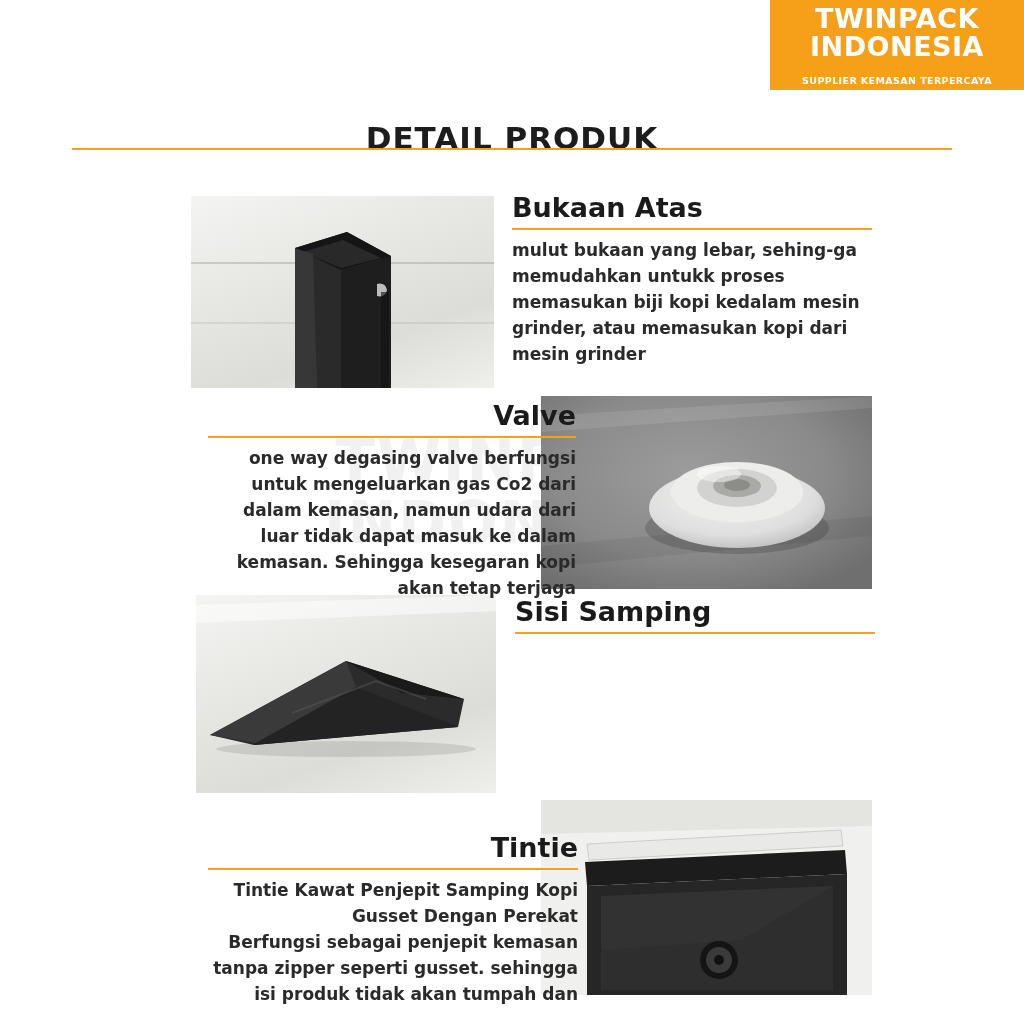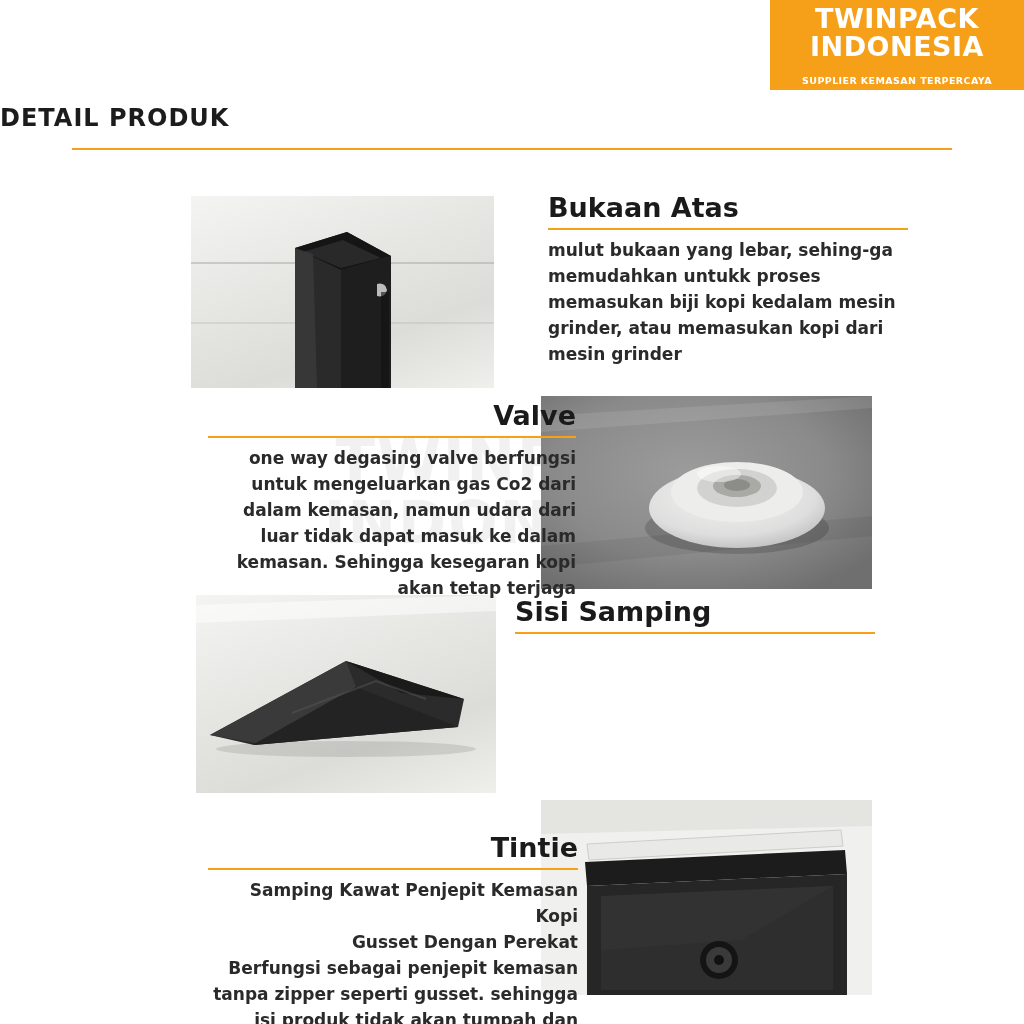--- a/index.html
+++ b/index.html
@@ -48,24 +48,25 @@
     font-size: 9.5px;
     font-weight: bold;
     letter-spacing: 0.4px;
     line-height: 14px;
     margin-top: 13px;
   }
 
   
   .page-title {
     position: absolute;
-    top: 104px;
+    top: 120px;
     left: 0;
     width: 1024px;
-    font-size: 24px;
+    text-align: center;
+    font-size: 31px;
     font-weight: bold;
     letter-spacing: 1px;
     color: #1c1c1c;
   }
   .title-rule {
     position: absolute;
     top: 148px;
     left: 72px;
     width: 880px;
     height: 2px;
@@ -160,21 +161,21 @@
     <path d="M104 52 L104 192 L200 192 L200 60 L156 36 Z" fill="#2a2a2a"></path>
     <path d="M104 52 L156 36 L200 60 L150 74 Z" fill="#151515"></path>
     <path d="M112 56 L152 44 L190 62 L150 72 Z" fill="#3a3a3a" opacity="0.55"></path>
     <path d="M150 74 L150 192 L200 192 L200 60 Z" fill="#1e1e1e"></path>
     <path d="M186 88 q8 -2 10 6 q-2 8 -10 6 z" fill="#d8d8d8" opacity="0.85"></path>
     <rect x="190" y="96" width="8" height="96" fill="#111111" opacity="0.6"></rect>
     <path d="M104 52 L104 192 L126 192 L122 58 Z" fill="#3d3d3d" opacity="0.7"></path>
   </svg>
 </div>
 
-<div class="block" style="left:512px; top:192px; width:360px;margin-left:36px;">
+<div class="block" style="left:512px; top:192px; width:360px;">
   <h2>Bukaan Atas</h2>
   <div class="hrule"></div>
   <p>mulut bukaan yang lebar, sehing-ga memudahkan untukk proses memasukan biji kopi kedalam mesin grinder, atau memasukan kopi dari mesin grinder</p>
 </div>
 
 <div class="photo" style="left:541px; top:396px; width:331px; height:193px;">
   <svg width="331" height="193" viewBox="0 0 331 193" style="position:absolute;left:0;top:0;">
     <defs>
       <radialGradient id="vgrad" cx="45%" cy="40%" r="70%">
         <stop offset="0%" stop-color="#9c9c9c"></stop>
@@ -240,18 +241,18 @@
 
     <circle cx="178" cy="160" r="19" fill="#141414"></circle>
     <circle cx="178" cy="160" r="13" fill="#3a3a3a"></circle>
     <circle cx="178" cy="160" r="5" fill="#111111"></circle>
   </svg>
 </div>
 
 <div class="block center" style="left:160px; top:832px; width:370px;">
   <h2>Tintie</h2>
   <div class="hrule"></div>
-  <p>Samping Kawat Penjepit Kemasan Kopi</p>
+  <p>Tintie Kawat Penjepit Samping Kopi</p>
   <p>Gusset Dengan Perekat</p>
   <p>Berfungsi sebagai penjepit kemasan</p>
   <p>tanpa zipper seperti gusset. sehingga</p>
   <p>isi produk tidak akan tumpah dan</p>
 </div>
 
 </body></html>

